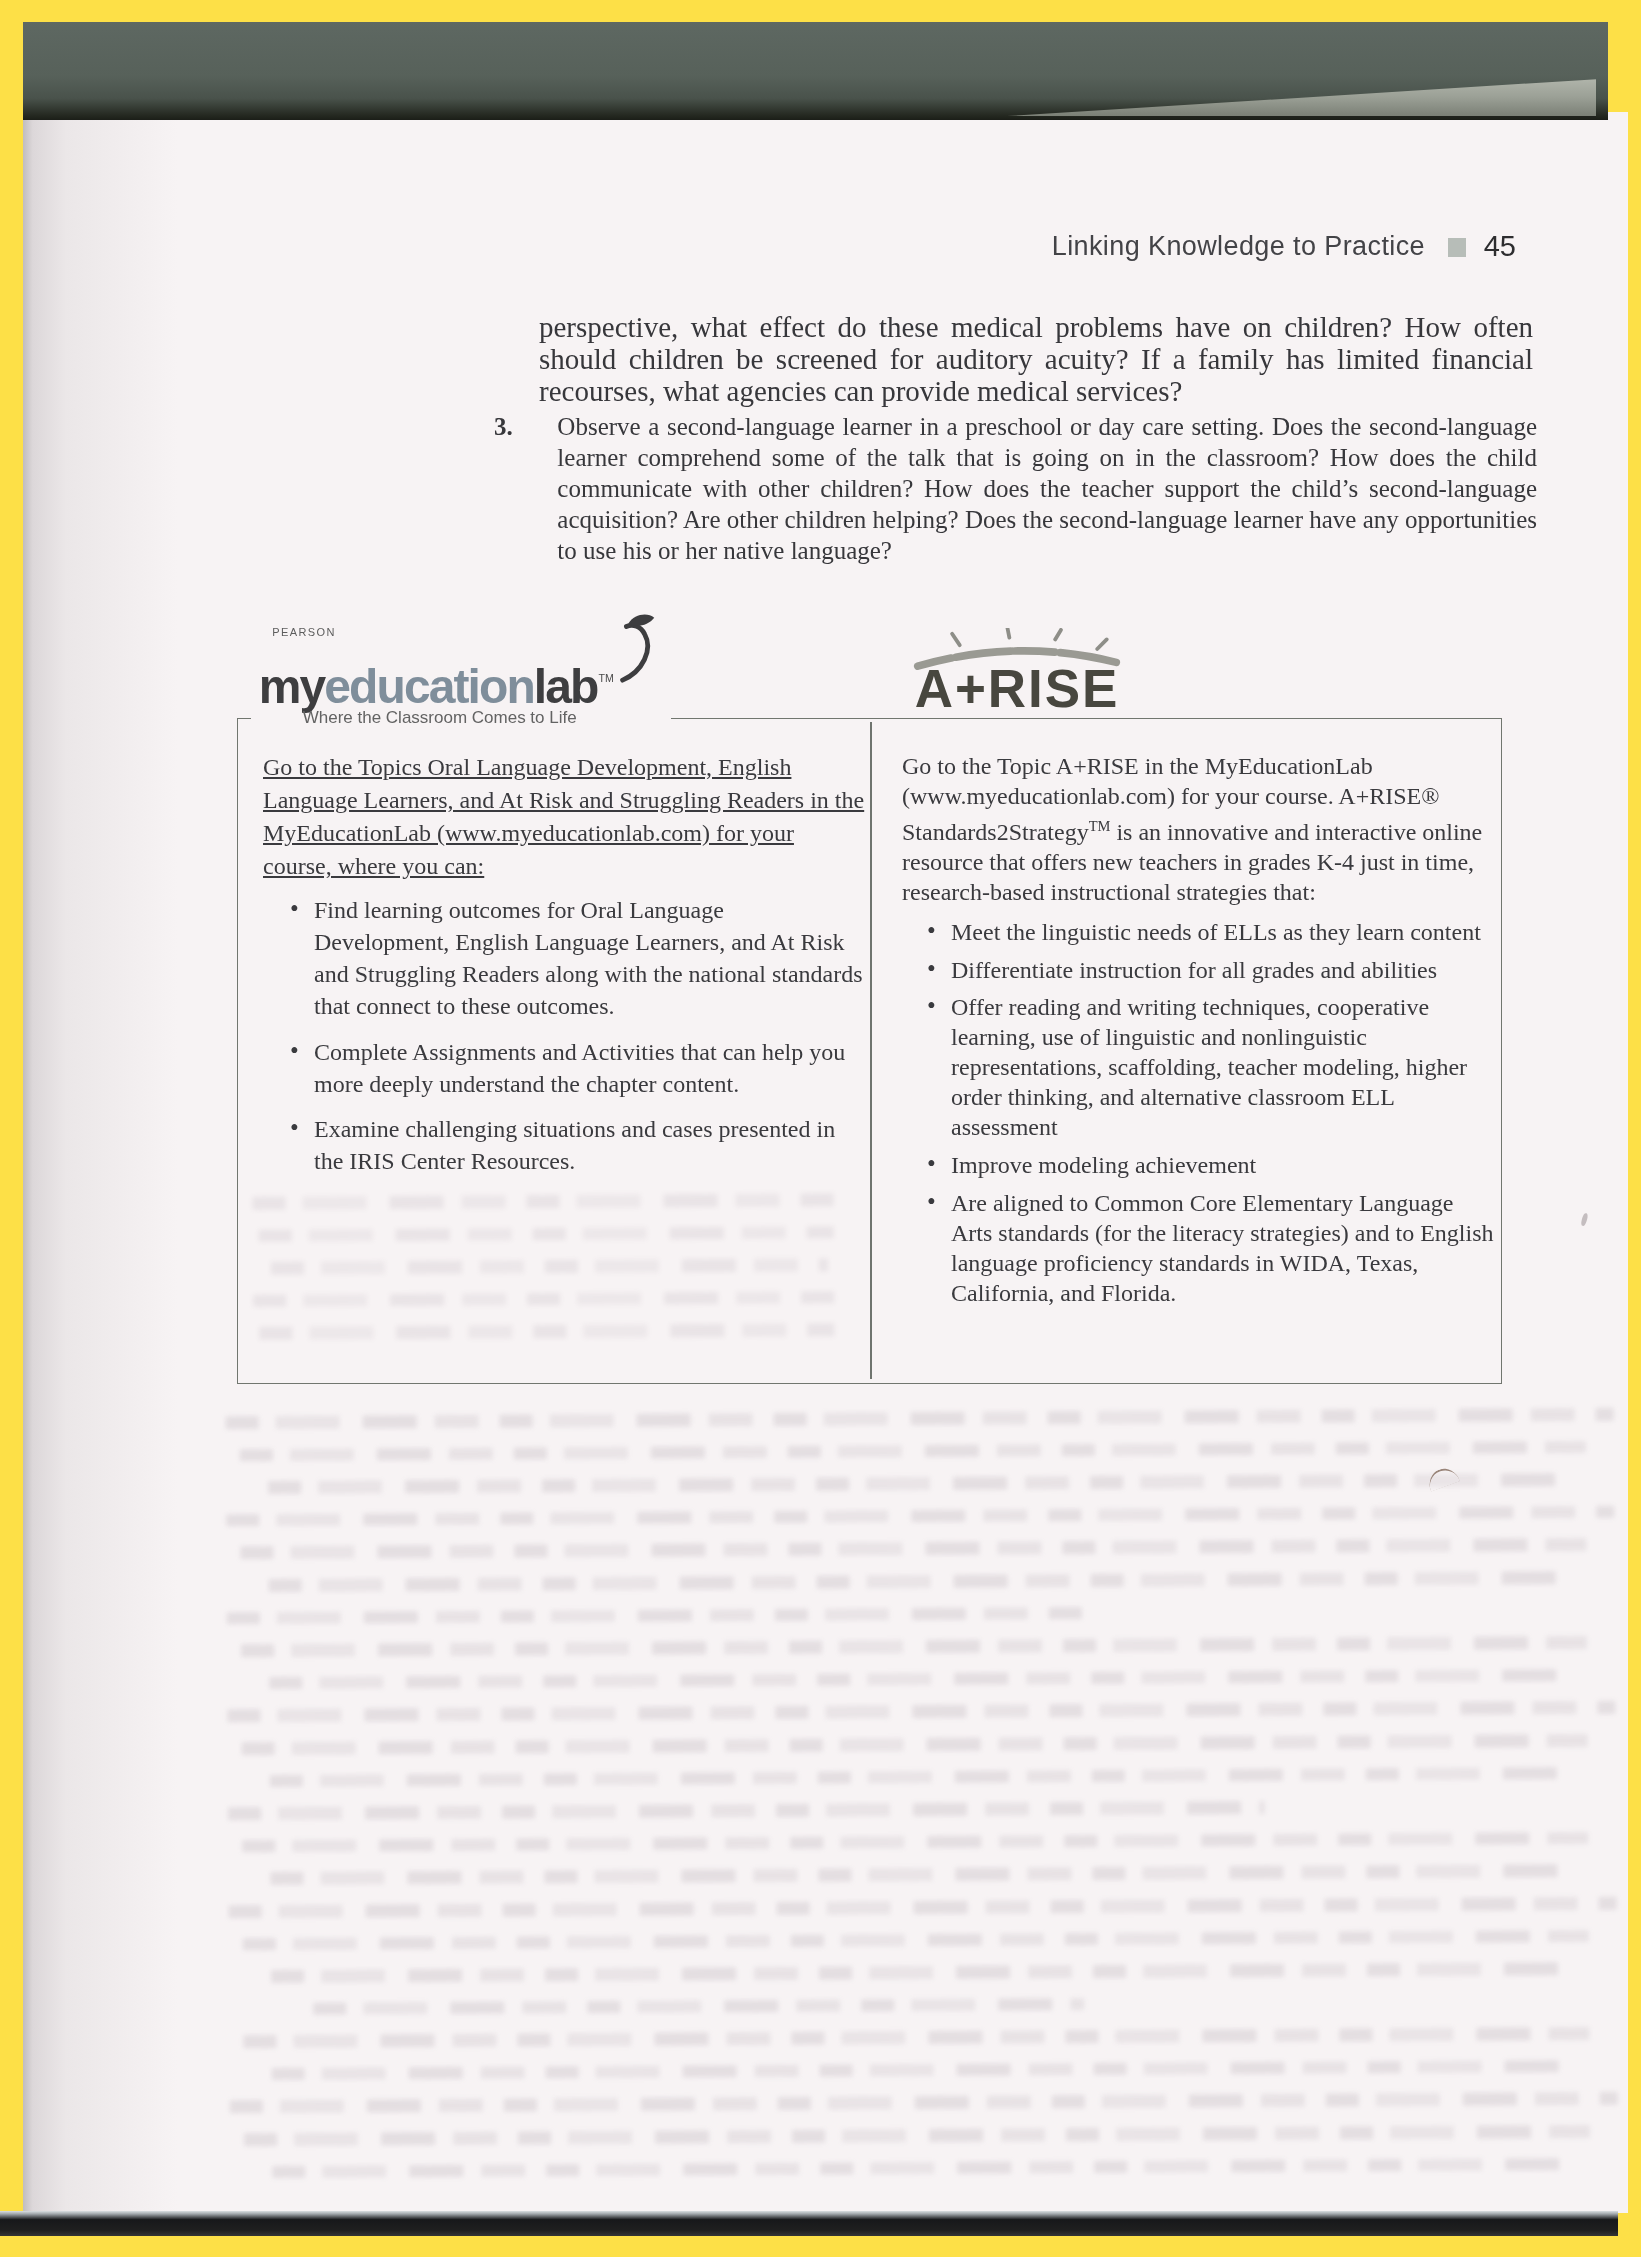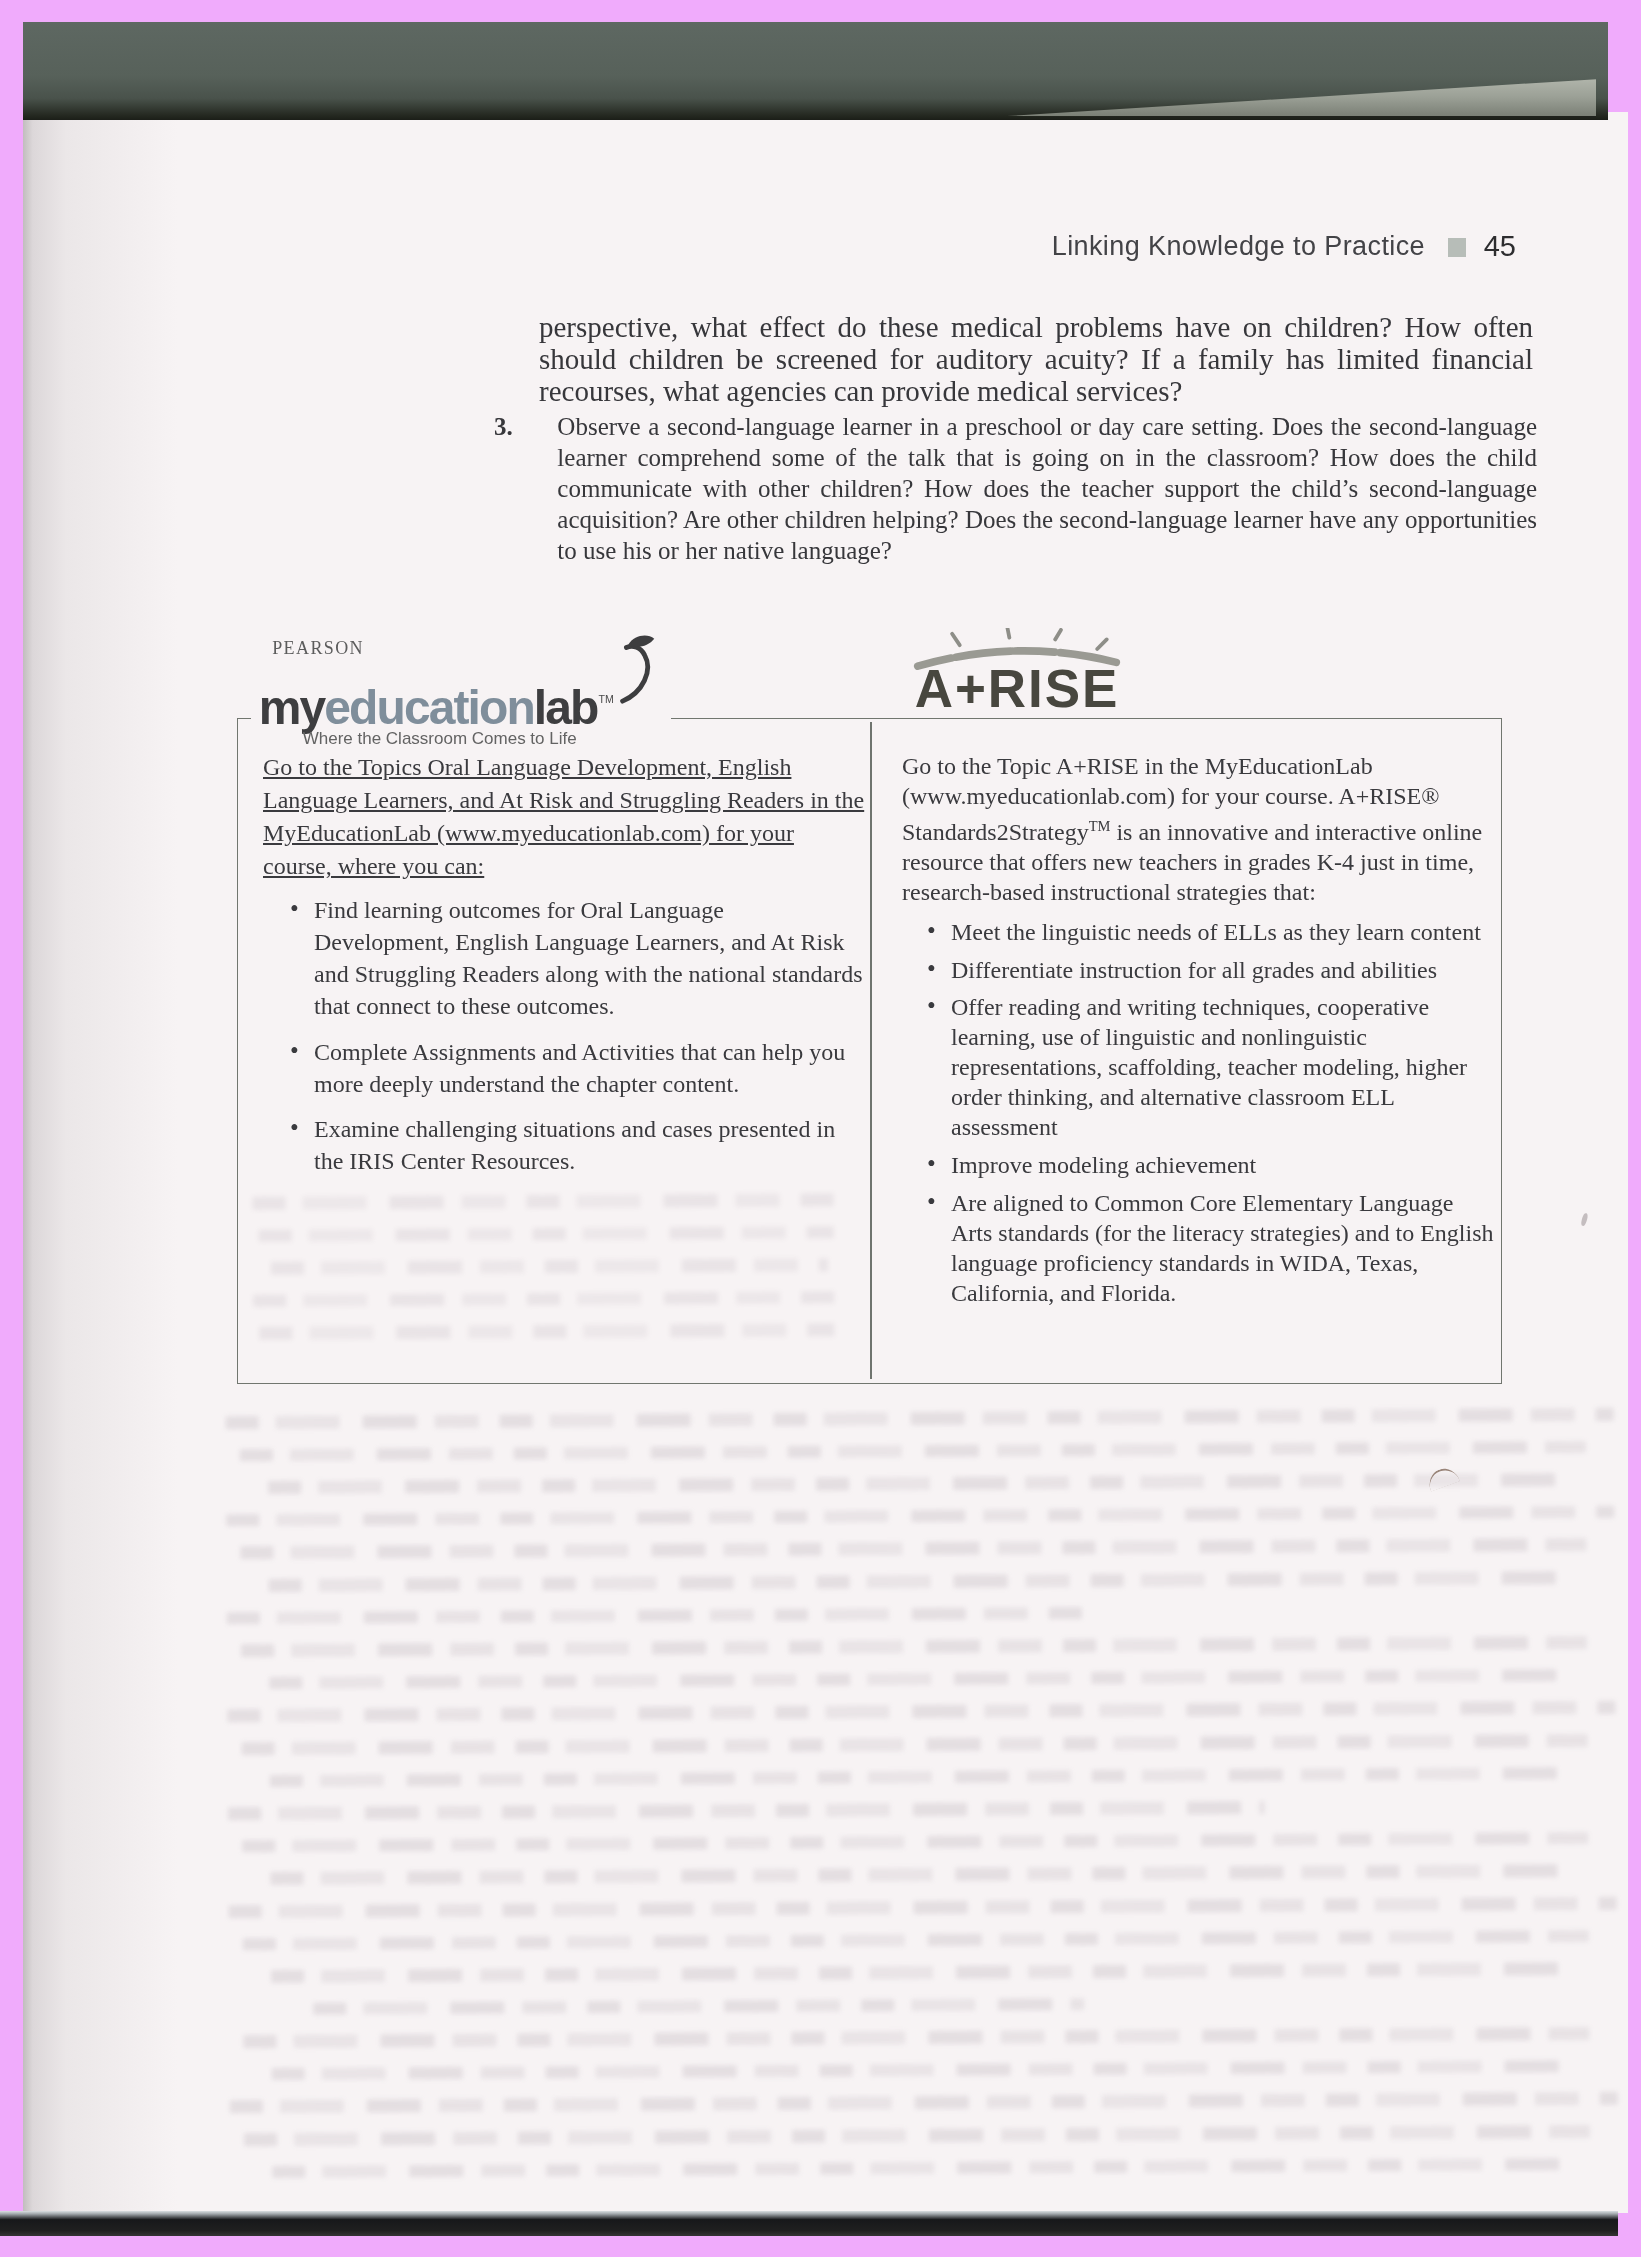--- a/index.html
+++ b/index.html
@@ -1,17 +1,17 @@
 <!DOCTYPE html>
 <html><head>
 <meta charset="utf-8">
 <style>
   html,body{margin:0;padding:0;}
   body{width:1641px;height:2257px;background:#ffffff;font-family:"Liberation Serif",serif;}
-  #scan{position:relative;width:1641px;height:2257px;background:#f0abfc;overflow:hidden;}
+  #scan{position:relative;width:1641px;height:2257px;background:#fde047;overflow:hidden;}
 
   
   .page-surface{position:absolute;left:23px;top:112px;width:1605px;height:2101px;background:#f7f3f4;}
   .left-edge{position:absolute;left:23px;top:112px;width:154px;height:2101px;
     background:linear-gradient(90deg,#c1bdbe 0,#dcd7d9 9.7px,#ebe7e8 43px,rgba(247,243,244,0) 100%);}
 
   
   .top-bar{position:absolute;left:23px;top:22px;width:1585px;height:98px;
     background:linear-gradient(180deg,#5e6862 0,#57615a 55%,#49524b 78%,#23271f 96%,#1b1e18 100%);}
   .top-bar .wedge{position:absolute;right:11.6px;bottom:3.9px;width:589px;height:42px;
@@ -37,21 +37,21 @@
   .item3{position:absolute;left:494px;top:411px;width:1043px;display:flex;color:#37373b;}
   .item3 .num{width:44px;font-weight:bold;font-size:25px;line-height:31px;}
   .item3 .txt{width:994px;font-size:25px;line-height:31px;text-align:justify;margin-left:20px;}
 
   
   .rbox{position:absolute;left:237px;top:718px;width:1263px;height:664px;border:1.9px solid #71766f;}
   .divider{position:absolute;left:870px;top:722px;width:1.9px;height:657px;background:#6f746e;}
 
   
   .melogo{position:absolute;left:251px;top:626px;background:#f7f3f4;padding:0 7.7px 3.9px 7.7px;}
-  .pearson{font-family:Liberation Serif, serif;font-size:18px;letter-spacing:1.4px;color:#5c5c5c;margin-left:13.5px;margin-top:12px;}
+  .pearson{font-family:Liberation Sans, sans-serif;font-size:11px;letter-spacing:1.4px;color:#5c5c5c;margin-left:13.5px;}
   .wm-row{display:flex;align-items:flex-end;}
   .wordmark{font-family:"Liberation Sans",sans-serif;font-weight:bold;font-size:48px;letter-spacing:-1.9px;
     line-height:44px;color:#3e3e40;white-space:nowrap;}
   .wm-edu{color:#7f8e9b;}
   .wm-tm{font-family:"Liberation Sans",sans-serif;font-size:10.6px;color:#4a4a4a;vertical-align:top;position:relative;top:-25px;left:1px;}
   .apple{position:relative;top:-25px;left:-1.9px;}
   .tagline{font-family:"Liberation Sans",sans-serif;font-size:17px;color:#636363;margin:-1px 0 0 44px;white-space:nowrap;}
 
   
   .arlogo{position:absolute;left:898px;top:628px;width:238px;background:#f7f3f4;text-align:center;padding-bottom:1.9px;}

